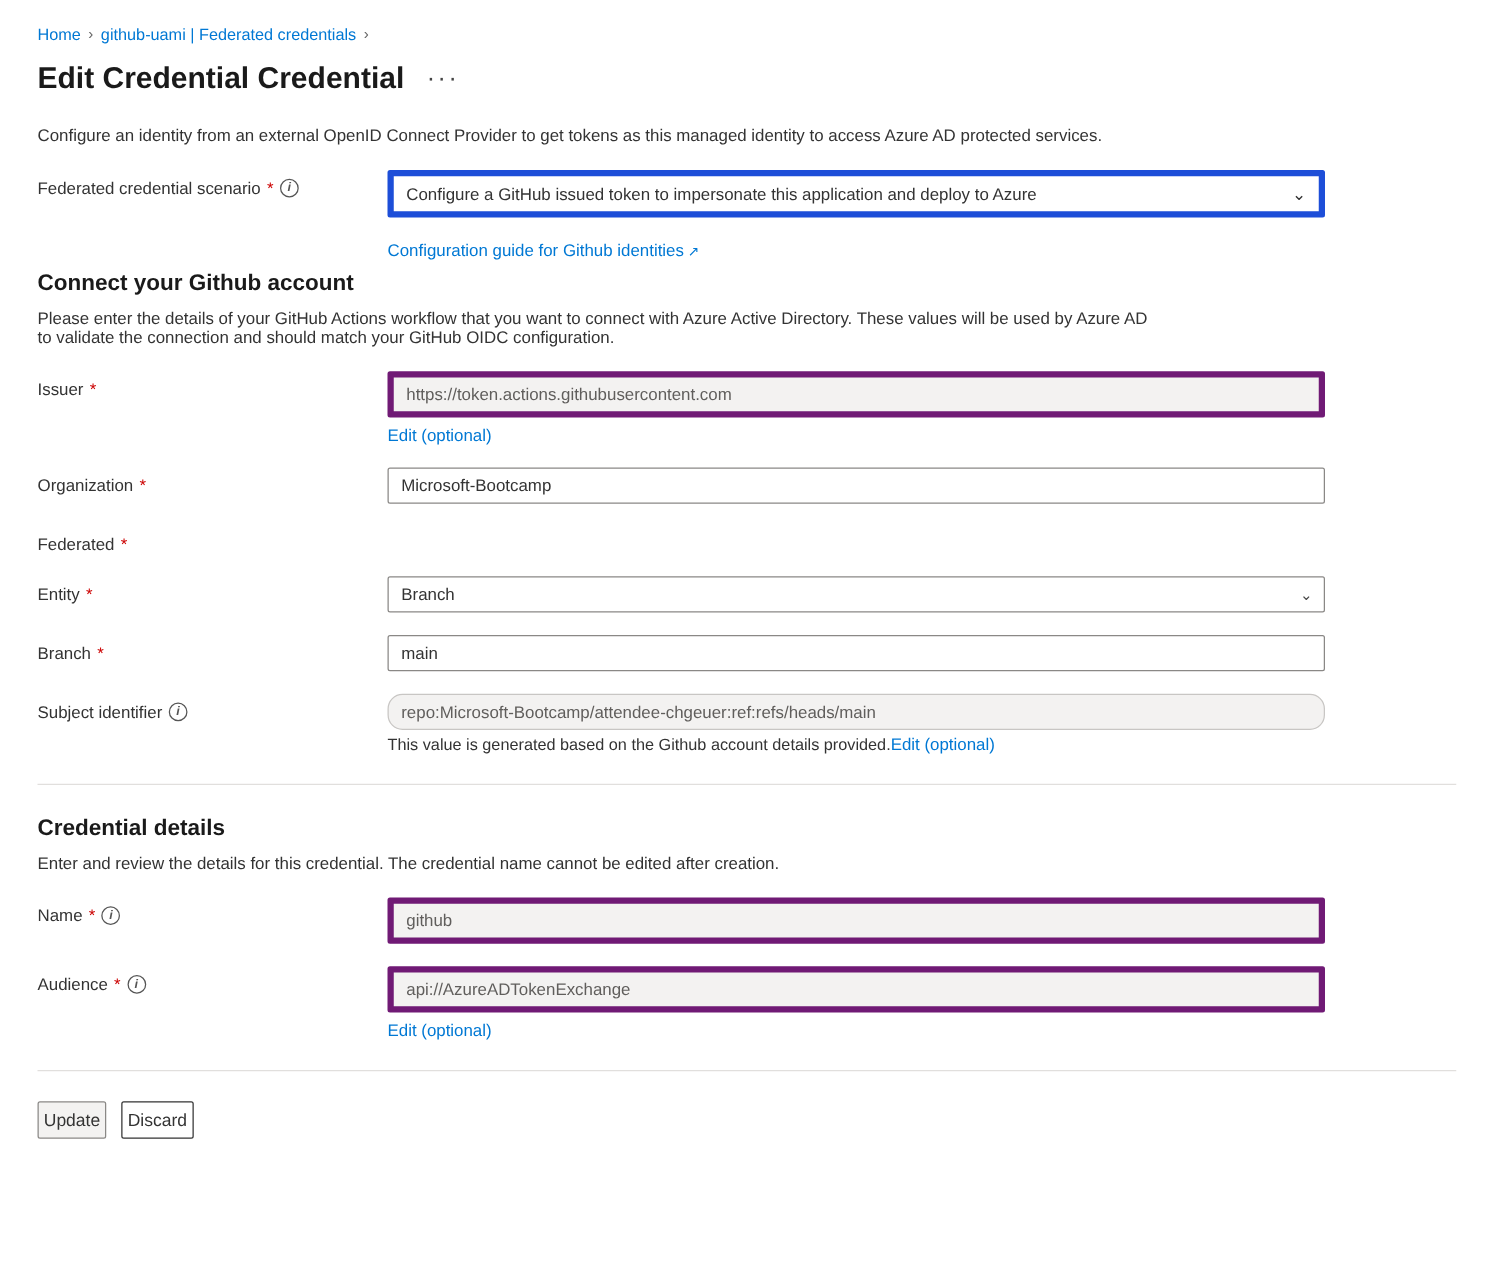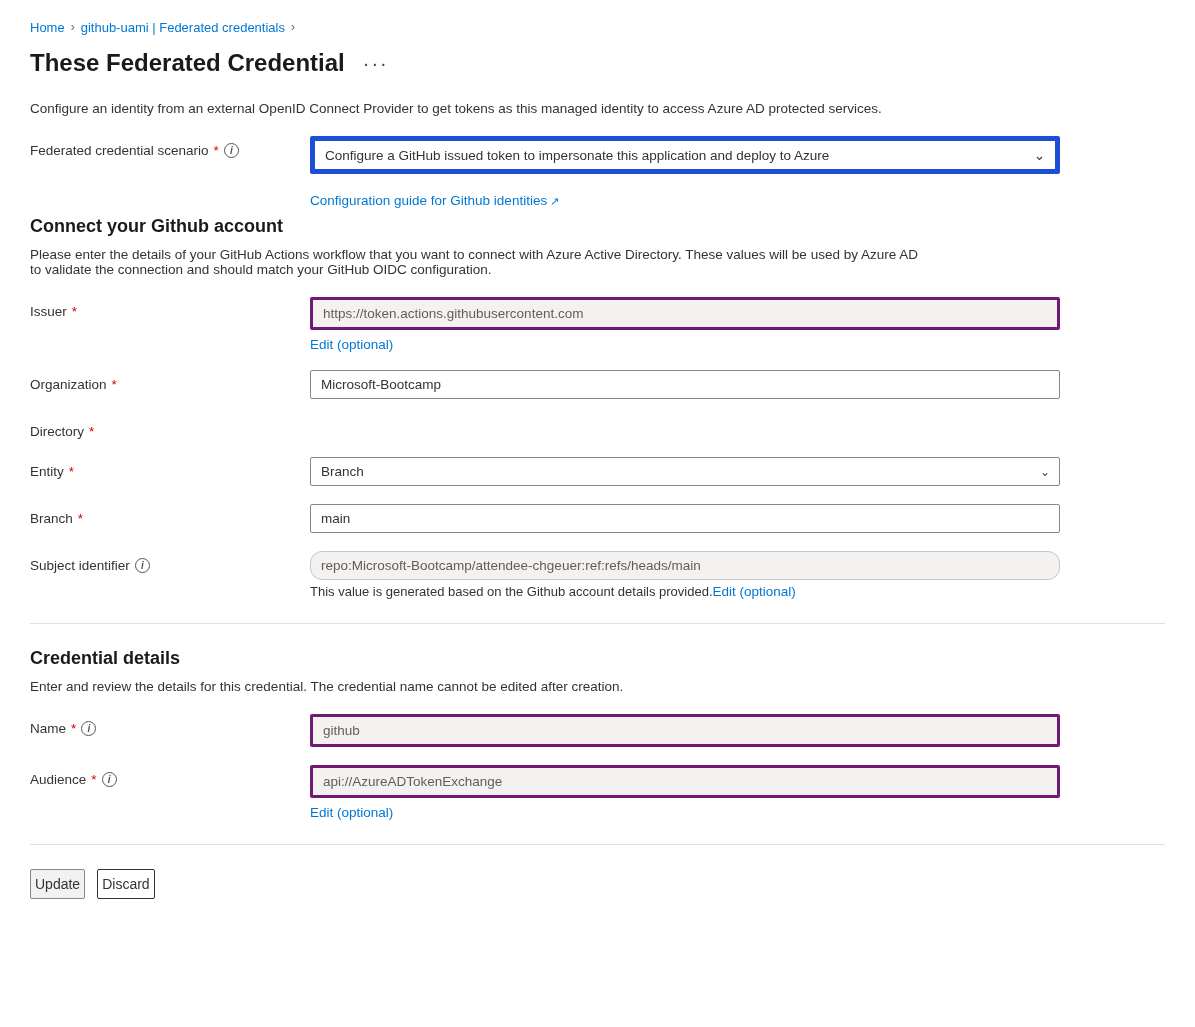--- a/index.html
+++ b/index.html
@@ -88,21 +88,21 @@
       border: 1px solid #8a8886;
       border-radius: 2px;
       font-size: 13.5px;
       color: #333;
       background: #fff;
       outline: none;
     }
     .input-readonly {
       background: #f3f2f1;
       color: #605e5c;
-      border: 3px solid #701a75;
+      border: 5px solid #701a75;
     }
     .select-wrapper {
       position: relative;
       width: 100%;
     }
     .select-field {
       width: 100%;
       padding: 6px 32px 6px 10px;
       border: 1px solid #8a8886;
       border-radius: 2px;
@@ -207,21 +207,21 @@
 <body>
 
 <div class="breadcrumb">
   <a href="#">Home</a>
   <span class="breadcrumb-sep">›</span>
   <a href="#">github-uami | Federated credentials</a>
   <span class="breadcrumb-sep">›</span>
 </div>
 
 <div class="page-title-row">
-  <h1 class="page-title">These Federated Credential</h1>
+  <h1 class="page-title">Edit Credential Credential</h1>
   <button class="ellipsis-btn">···</button>
 </div>
 
 <p class="description">Configure an identity from an external OpenID Connect Provider to get tokens as this managed identity to access Azure AD protected services.</p>
 
 <div class="federated-scenario-row">
   <div class="form-label">
     <span>Federated credential scenario</span>
     <span class="required-star">*</span>
     <span class="info-icon">i</span>
@@ -258,21 +258,21 @@
     <span>Organization</span>
     <span class="required-star">*</span>
   </div>
   <div class="form-control">
     <input type="text" class="input-field" value="Microsoft-Bootcamp" style="">
   </div>
 </div>
 
 <div class="form-row">
   <div class="form-label">
-    <span>Directory</span>
+    <span>Federated</span>
     <span class="required-star">*</span>
   </div>
 </div>
 
 <div class="form-row">
   <div class="form-label">
     <span>Entity</span>
     <span class="required-star">*</span>
   </div>
   <div class="form-control">

